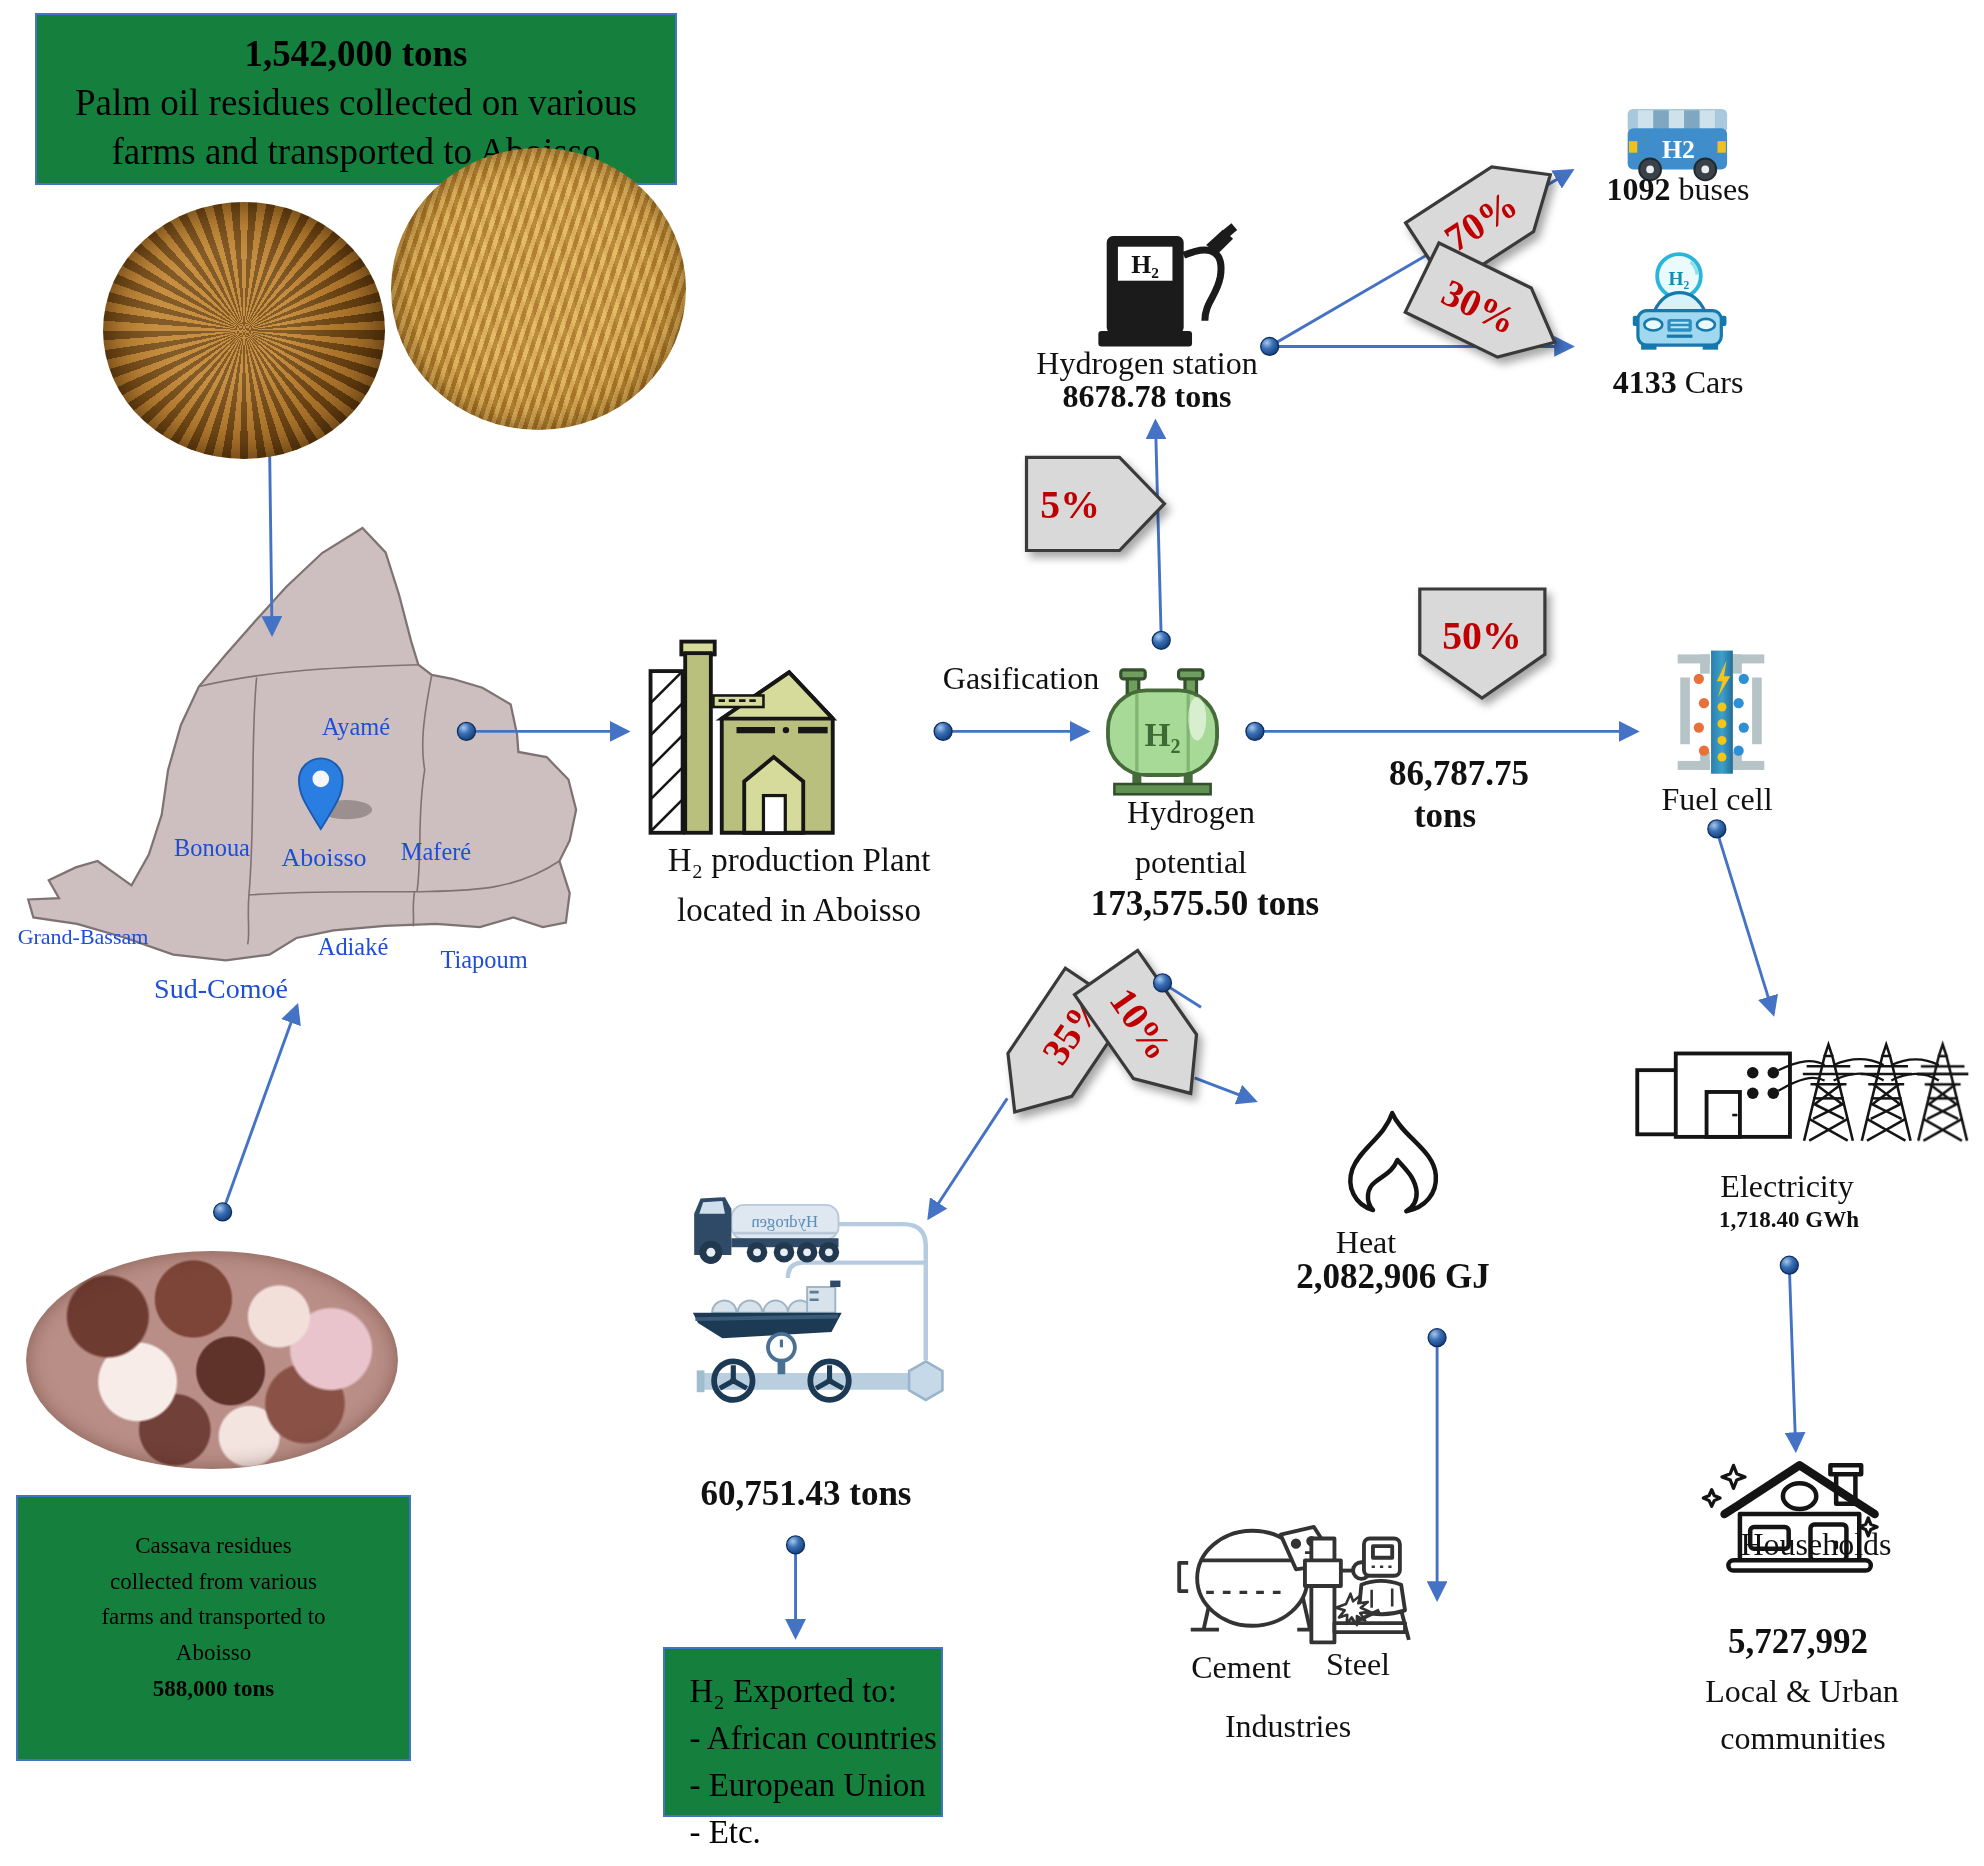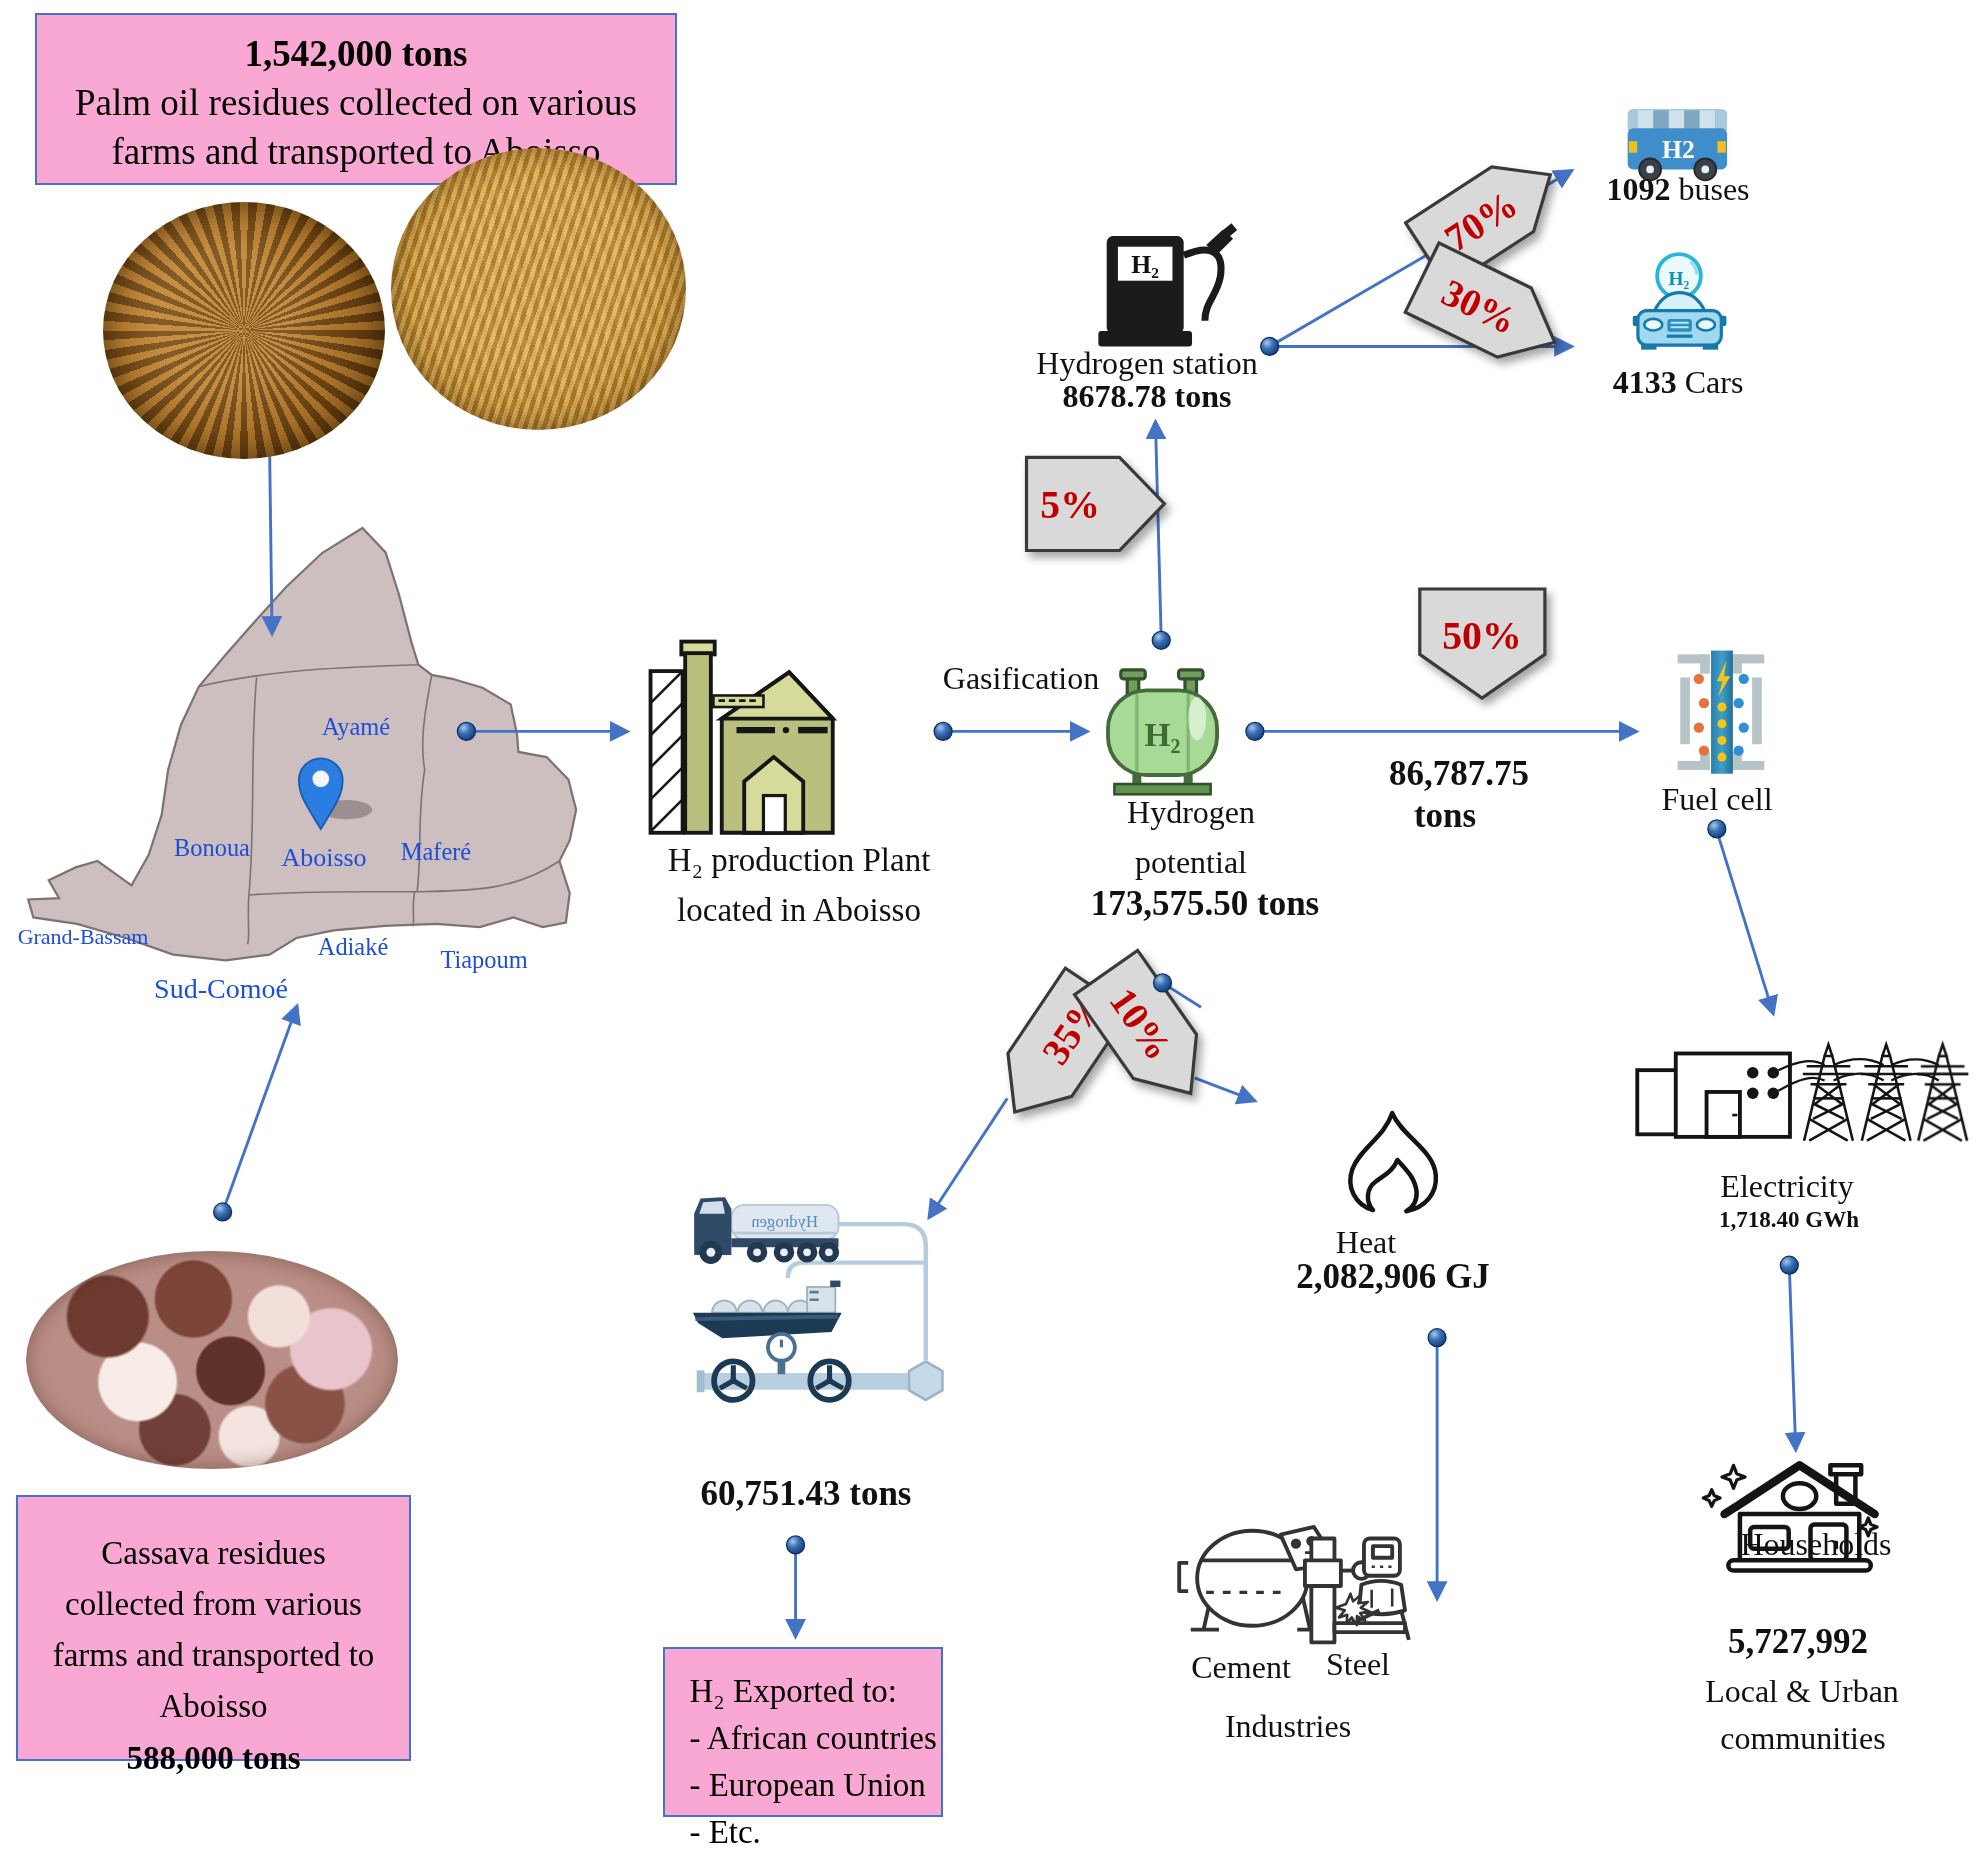--- a/index.html
+++ b/index.html
@@ -2,21 +2,21 @@
 <html style="font-size:10.3px"><head>
 <meta charset="utf-8">
 <style>
   html,body{margin:0;padding:0;background:#ffffff;}
   #canvas{position:relative;width:1985px;height:1867px;background:#ffffff;overflow:hidden;
           font-family:"Liberation Serif","DejaVu Serif",serif;}
   #layer{position:absolute;left:0;top:0;}
   .lbl{position:absolute;white-space:nowrap;transform:translateX(-50%);text-align:center;
        color:#111;font-size:32px;line-height:1.15;}
   .b{font-weight:bold;}
-  .box{position:absolute;border:2.6px solid #4472c4;background:#f9a8d4;box-sizing:border-box;text-align:center;}
+  .box{position:absolute;border:2.6px solid #4472c4;background:#15803d;box-sizing:border-box;text-align:center;}
   .photo{position:absolute;border-radius:50%;}
   .pct{font-family:"Liberation Serif","DejaVu Serif",serif;font-weight:bold;fill:#c00000;}
   .maplbl{font-size:24.4px;color:#1d4ed8;}
   svg text{font-family:"Liberation Serif","DejaVu Serif",serif;}
 </style>
 </head>
 <body>
 
 <div id="canvas">
 
@@ -405,21 +405,21 @@
        radial-gradient(circle at 60% 85%, #f3e4e0 0 10%, transparent 11%),
        #b98e86;
      box-shadow:inset 0 0 19px rgba(70,35,25,0.45);"></div>
 
 <div class="box" style="left:35px;top:13px;width:642px;height:172px;padding-top:14px;font-size:37px;line-height:1.33;">
   <div class="b">1,542,000 tons</div>
   <div>Palm oil residues collected on various</div>
   <div>farms and transported to Aboisso</div>
 </div>
 
-<div class="box" style="left:16px;top:1495px;width:395px;height:266px;padding-top:31px;font-size:33px;line-height:1.55;">
+<div class="box" style="left:16px;top:1495px;width:395px;height:266px;padding-top:31px;font-size:23px;line-height:1.55;">
   <div>Cassava residues</div>
   <div>collected from various</div>
   <div>farms and transported to</div>
   <div>Aboisso</div>
   <div class="b">588,000 tons</div>
 </div>
 
 <div class="box" style="left:663px;top:1647px;width:280px;height:170px;text-align:left;padding:19px 0 0 24.4px;font-size:33px;line-height:1.42;">
   <div>H₂ Exported to:</div>
   <div>- African countries</div>

